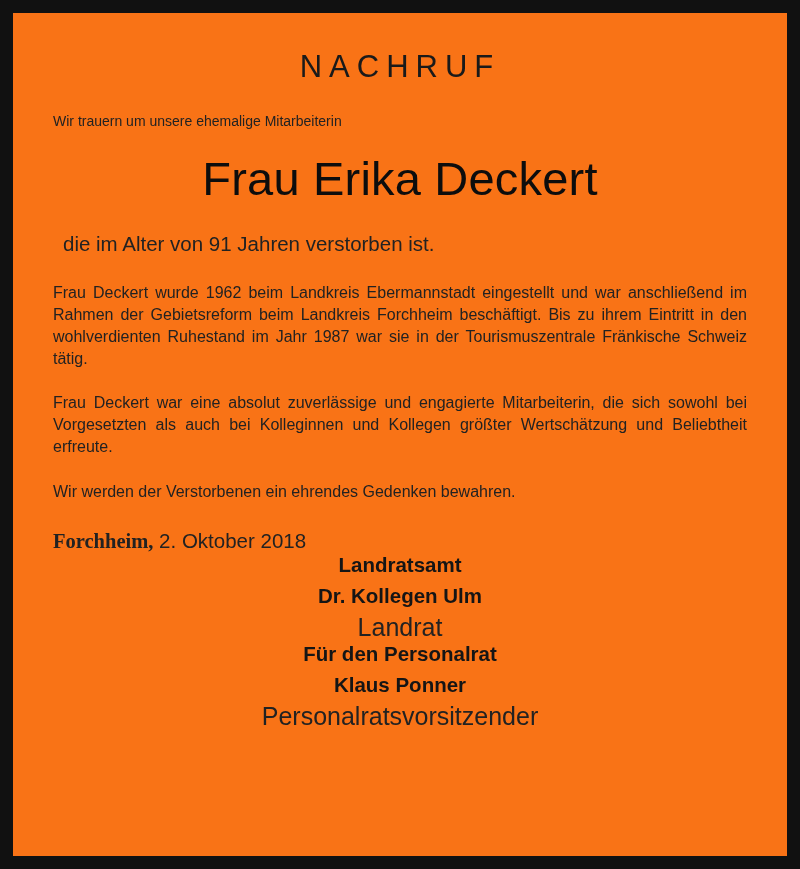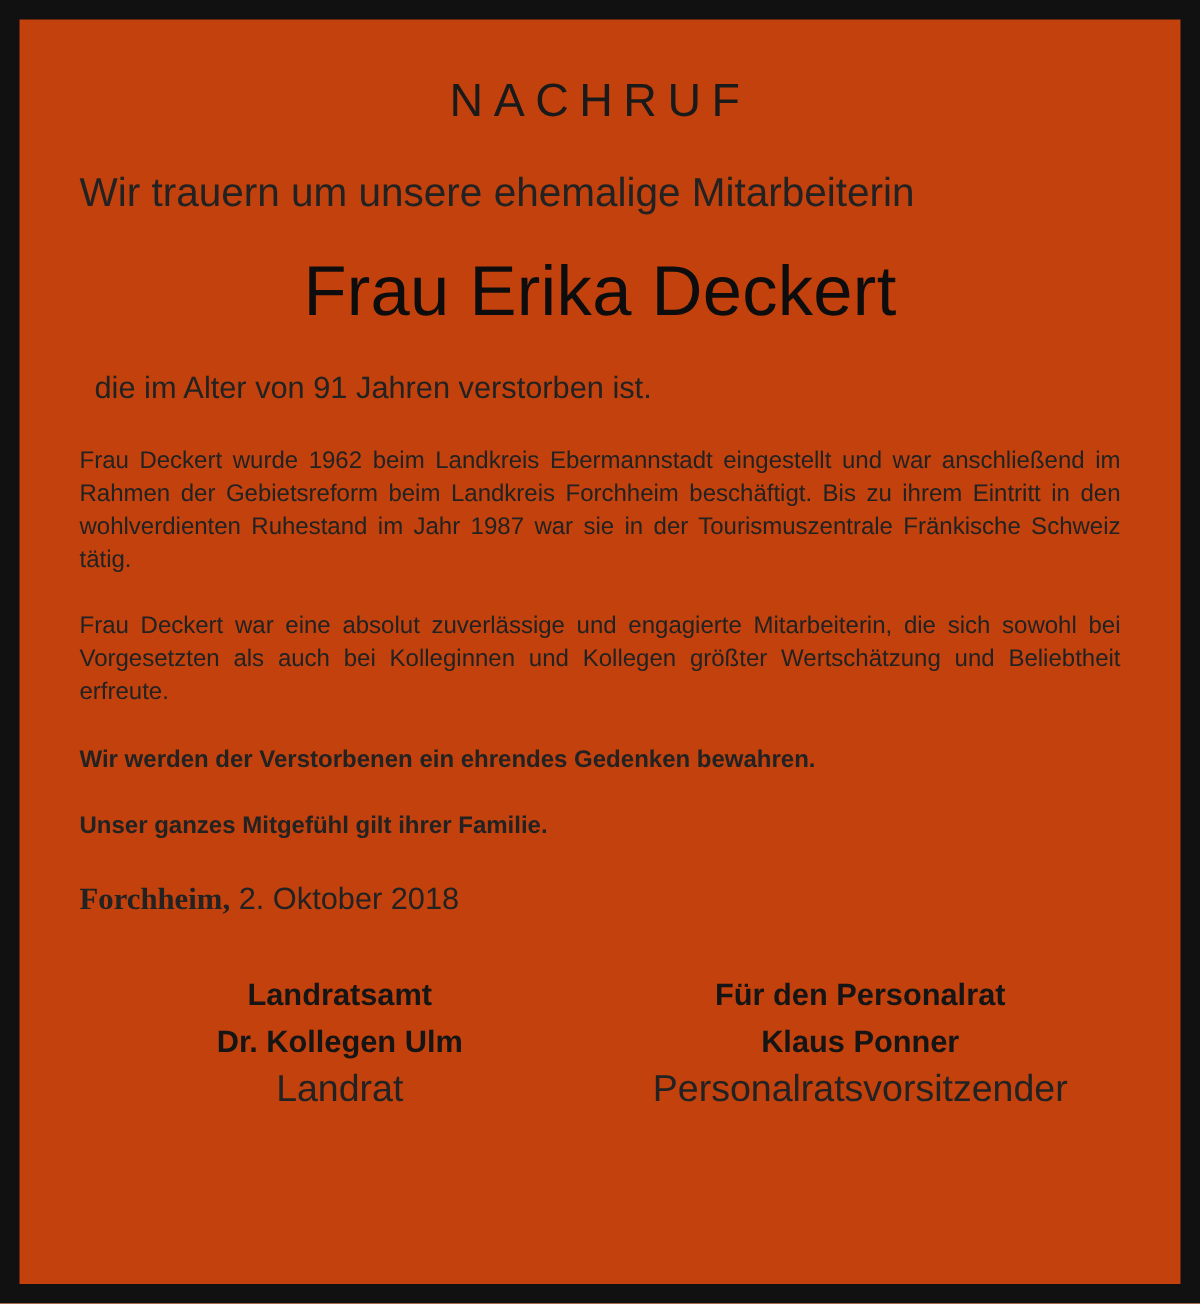--- a/index.html
+++ b/index.html
@@ -11,33 +11,33 @@
     width: 800px;
     height: 869px;
     font-family: "Liberation Sans", sans-serif;
     color: #1a1a1a;
   }
   .obituary {
     box-sizing: border-box;
     width: 800px;
     height: 869px;
     border: 13px solid #111111;
-    background: #c2410c;
+    background: #f97316;
     padding: 26px 40px 0 40px;
   }
   .heading {
     text-align: center;
     font-size: 31px;
     letter-spacing: 7px;
     font-weight: 400;
     color: #1a1a1a;
     margin: 10px 0 28px 0;
   }
   .intro {
-    font-size: 27px;
+    font-size: 14px;
     color: #222222;
     margin: 0 0 6px 0;
   }
   .name {
     text-align: center;
     font-size: 47px;
     font-weight: normal;
     letter-spacing: 0.2px;
     color: #0d0d0d;
     margin: 22px 0 26px 0;
@@ -50,34 +50,33 @@
   .para {
     font-size: 16px;
     line-height: 1.38;
     color: #222222;
     margin: 0 0 22px 0;
     text-align: justify;
     text-justify: inter-word;
   }
   .para.no-justify {
     text-align: left;
-    font-weight: bold;
   }
   .place-date {
     font-size: 20.5px;
     color: #222222;
     margin: 26px 0 0 0;
   }
   .place-date .place {
     font-weight: bold;
     font-family: Liberation Serif, serif;
   }
   .signatures {
     display: flex;
-    margin-top: 40px;
+    flex-direction: column;
   }
   .sig-col {
     flex: 1 1 50%;
     text-align: center;
   }
   .sig-org {
     font-size: 20.5px;
     font-weight: bold;
     color: #151515;
     margin-bottom: 7px;
@@ -103,21 +102,20 @@
 
   <p class="intro">Wir trauern um unsere ehemalige Mitarbeiterin</p>
 
   <div class="name">Frau Erika Deckert</div>
 
   <p class="age-line">die im Alter von 91 Jahren verstorben ist.</p>
 
   <p class="para">Frau Deckert wurde 1962 beim Landkreis Ebermannstadt eingestellt und war anschließend im Rahmen der Gebietsreform beim Landkreis Forchheim beschäftigt. Bis zu ihrem Eintritt in den wohlverdienten Ruhestand im Jahr 1987 war sie in der Tourismuszentrale Fränkische Schweiz tätig.</p>
   <p class="para">Frau Deckert war eine absolut zuverlässige und engagierte Mitarbeiterin, die sich sowohl bei Vorgesetzten als auch bei Kolleginnen und Kollegen größter Wertschätzung und Beliebtheit erfreute.</p>
   <p class="para no-justify">Wir werden der Verstorbenen ein ehrendes Gedenken bewahren.</p>
-  <p class="para no-justify">Unser ganzes Mitgefühl gilt ihrer Familie.</p>
 
   <p class="place-date"><span class="place">Forchheim,</span><span class="date"> 2. Oktober 2018</span></p>
 
   <div class="signatures">
     <div class="sig-col">
       <div class="sig-org">Landratsamt</div>
       <div class="sig-person">Dr. Kollegen Ulm</div>
       <div class="sig-role">Landrat</div>
     </div>
     <div class="sig-col">

